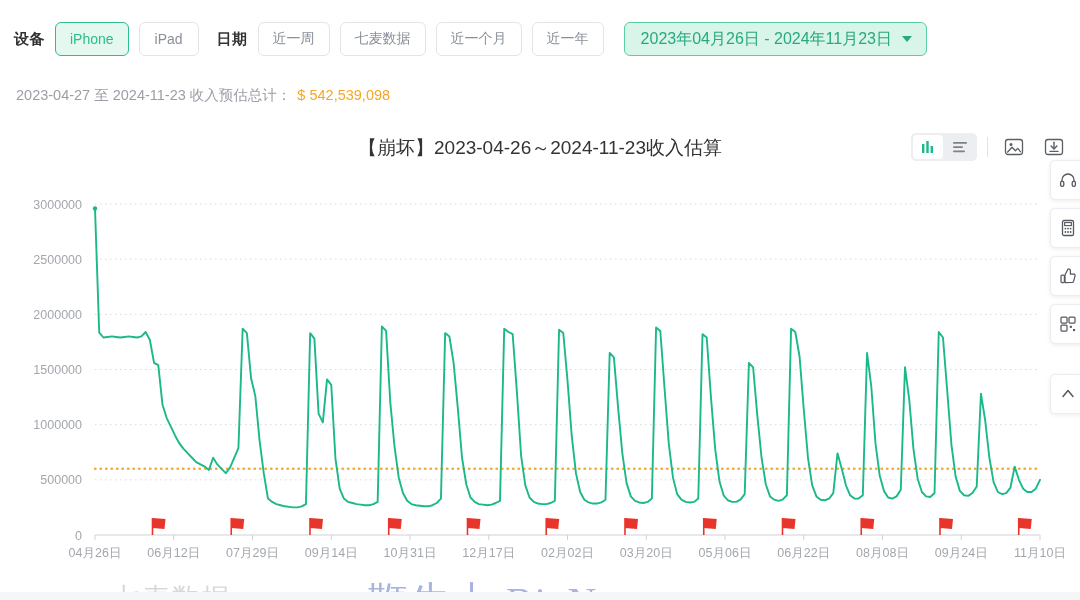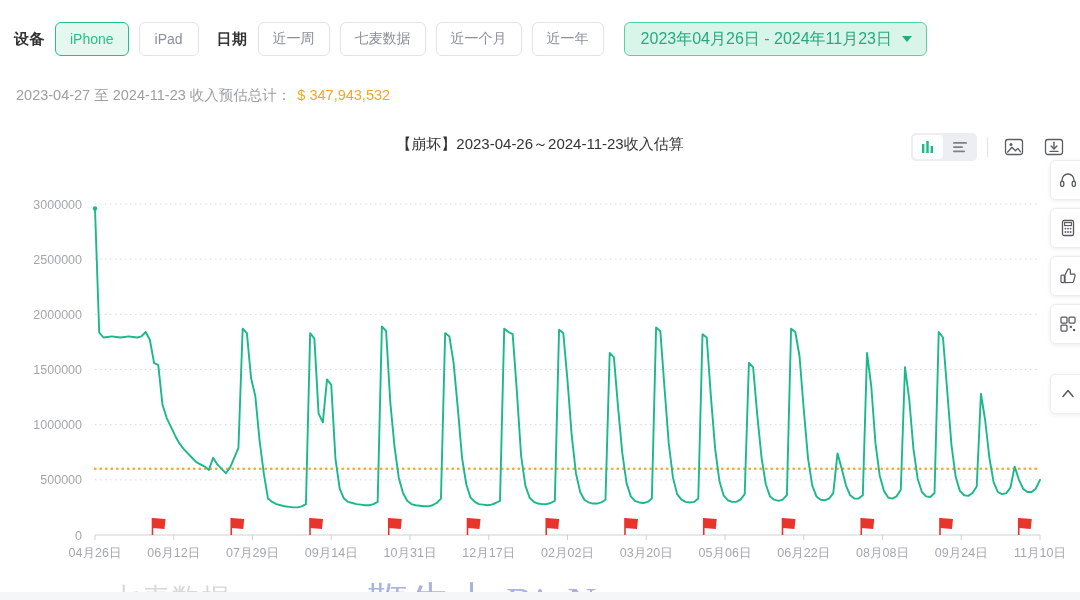--- a/index.html
+++ b/index.html
@@ -49,21 +49,21 @@
   }
   .summary .amount { color: #f6a623; margin-left: 6px; font-size: 14.5px; }
 
   
   .chart-card {
     position: absolute; left: 0; top: 122px; width: 1080px; height: 440px;
     background: #fff;
   }
   .chart-title {
     position: absolute; left: 0; top: 13px; width: 1080px; text-align: center;
-    font-size: 15px; color: #333; white-space: nowrap;
+    font-size: 19px; color: #333; white-space: nowrap;
   }
 
   
   .chart-tools {
     position: absolute; right: 10px; top: 10px;
     display: flex; align-items: center; gap: 8px;
   }
   .toggle-group {
     display: flex; background: #eceef1; border-radius: 5px; padding: 2px; gap: 2px;
   }
@@ -132,21 +132,21 @@
     <span class="chip">近一个月</span>
     <span class="chip">近一年</span>
 
     <span class="chip daterange">
       <span>2023年04月26日 - 2024年11月23日</span>
       <i class="caret"></i>
     </span>
   </div>
 
   <div class="summary">
-    <span>2023-04-27 至 2024-11-23 收入预估总计：</span><span class="amount">$ 347,943,532</span>
+    <span>2023-04-27 至 2024-11-23 收入预估总计：</span><span class="amount">$ 542,539,098</span>
   </div>
 
   <div class="chart-card">
 
     <div class="chart-title">【崩坏】2023-04-26～2024-11-23收入估算</div>
 
     <div class="chart-tools">
       <div class="toggle-group">
         <div class="toggle-btn on">
           <svg width="15" height="14" viewBox="0 0 15 14">

